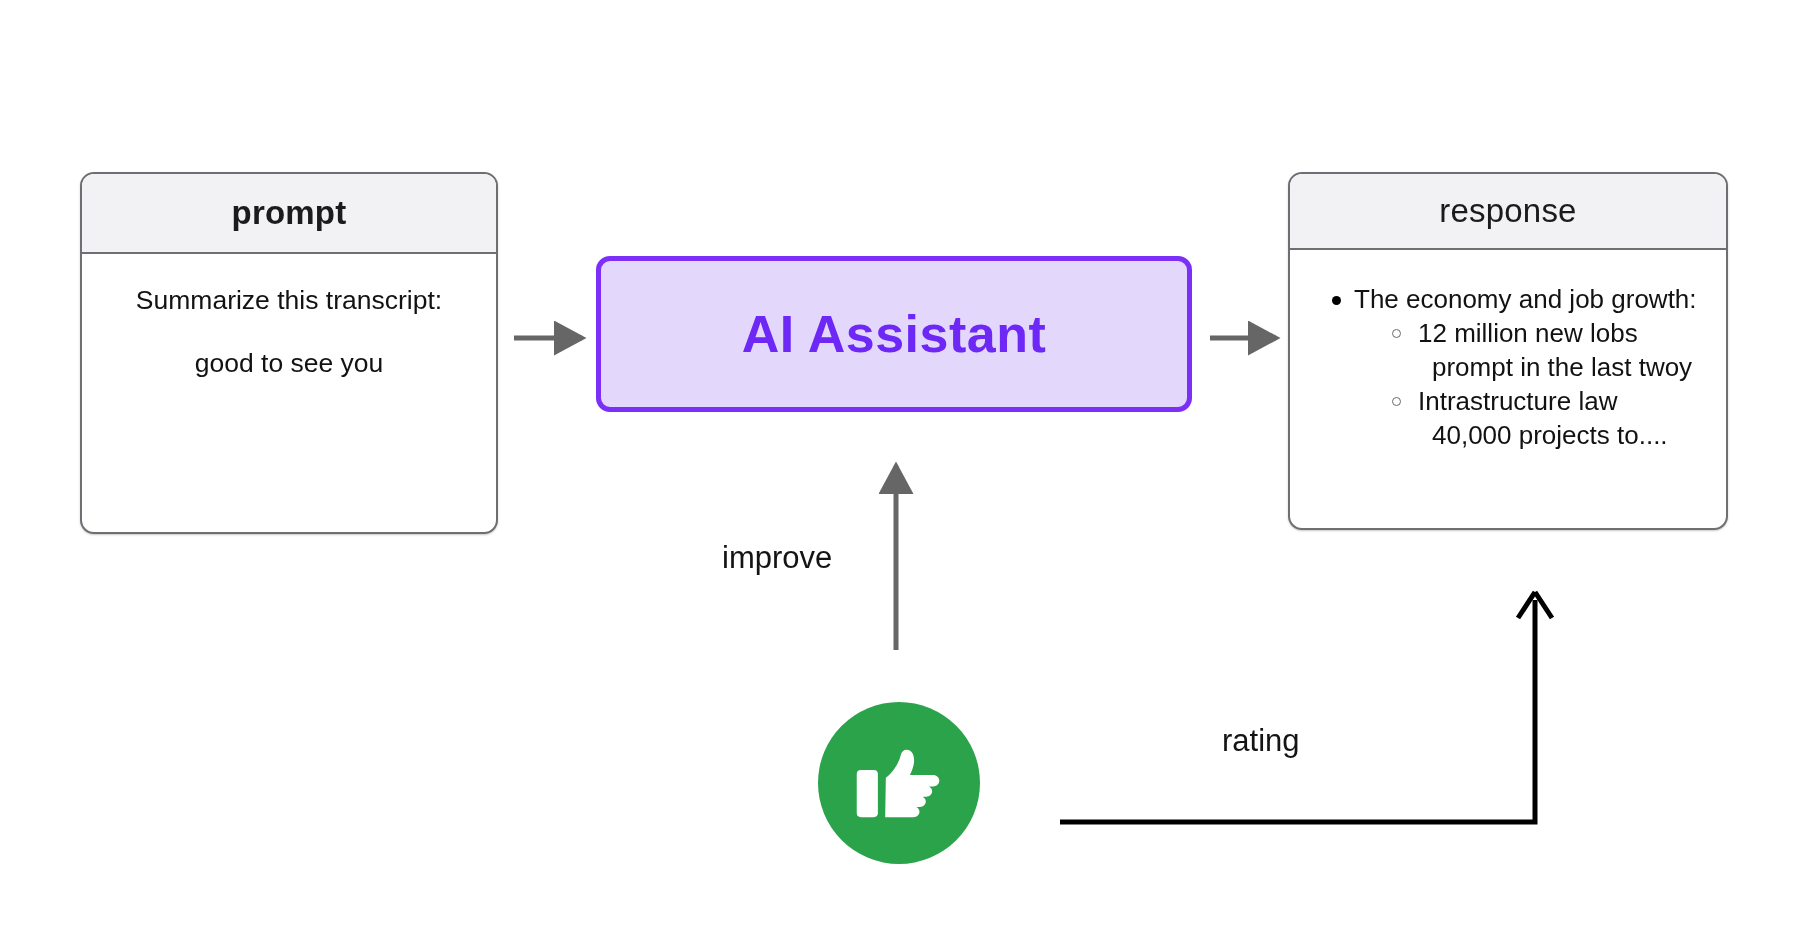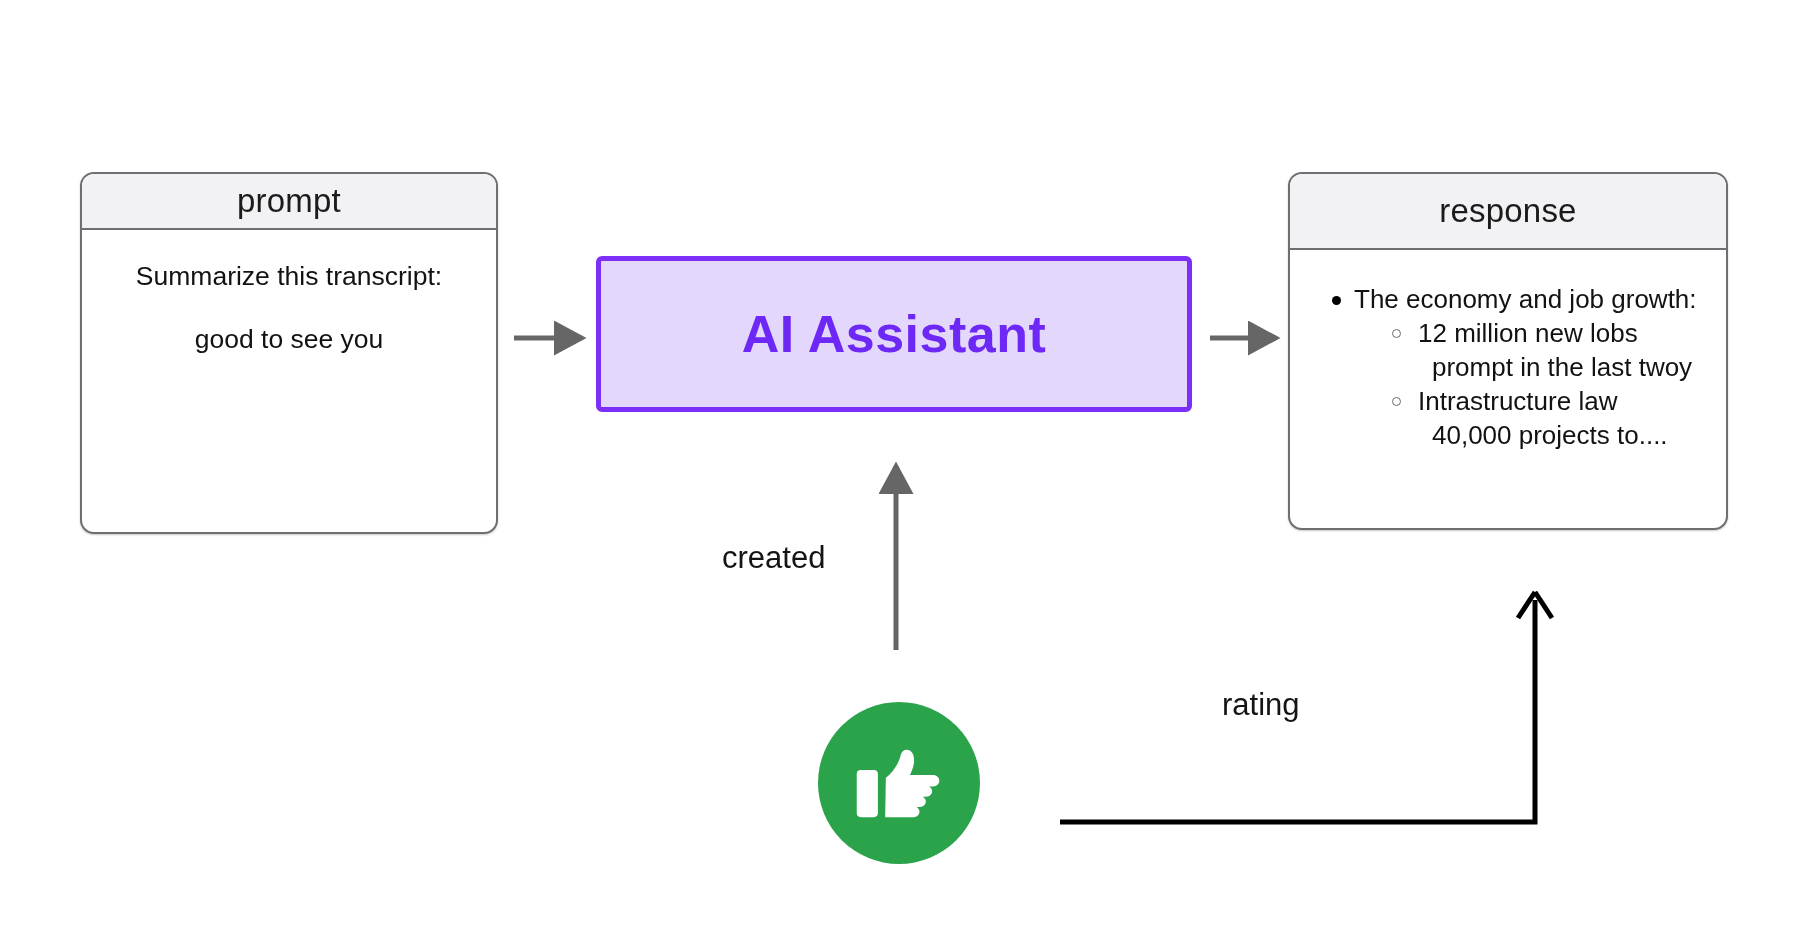--- a/index.html
+++ b/index.html
@@ -41,21 +41,21 @@
     font-weight: 400;
     letter-spacing: .2px;
   }
   .card-body {
     box-sizing: border-box;
     color: #121212;
   }
 
   
   #prompt-card { left: 80px; top: 172px; width: 418px; height: 362px; }
-  #prompt-card .card-header { height: 56px; }
+  #prompt-card .card-header { height: 80px; font-weight: bold; }
   #prompt-card .card-body {
     padding: 28px 18px 0 18px;
     text-align: center;
     font-size: 26.5px;
     line-height: 37px;
   }
   .prompt-line { white-space: pre-wrap; }
   .prompt-gap { height: 26px; }
 
   
@@ -111,21 +111,21 @@
 
   
   #ai-node {
     position: absolute;
     left: 596px;
     top: 256px;
     width: 596px;
     height: 156px;
     background: #e3d8fb;
     border: 5px solid #7b2ff7;
-    border-radius: 6px;
+    border-radius: 14px;
     box-sizing: border-box;
     display: flex;
     align-items: center;
     justify-content: center;
   }
   #ai-label {
     color: #6d28f5;
     font-size: 52px;
     font-weight: bold;
     letter-spacing: .5px;
@@ -140,21 +140,21 @@
   }
 
   
   .edge-label {
     position: absolute;
     color: #141414;
     font-size: 31px;
     white-space: nowrap;
   }
   #improve-label { left: 722px; top: 540px; }
-  #rating-label  { left: 1222px; top: 687px; }
+  #rating-label  { left: 1222px; top: 723px; }
 
   
   #thumb-node {
     position: absolute;
     left: 818px;
     top: 702px;
     width: 162px;
     height: 162px;
     border-radius: 50%;
     background: #2ba34b;
@@ -224,21 +224,21 @@
     <g>
       <line x1="896" y1="650" x2="896" y2="466" stroke="#666666" stroke-width="5" marker-end="url(#gray-head-up)"></line>
     </g>
 
     <g>
       <path d="M 1060 822 L 1535 822 L 1535 600" fill="none" stroke="#000000" stroke-width="5"></path>
       <path d="M 1535 592 L 1518 618 M 1535 592 L 1552 618" fill="none" stroke="#000000" stroke-width="5" stroke-linecap="butt"></path>
     </g>
   </svg>
 
-  <div class="edge-label" id="improve-label">created</div>
+  <div class="edge-label" id="improve-label">improve</div>
 
   <div class="edge-label" id="rating-label">rating</div>
 
   <div id="thumb-node">
     <svg width="104" height="104" viewBox="0 0 64 64">
       <rect x="6" y="24" width="13" height="29" rx="2.5" fill="#ffffff"></rect>
       <path d="M23.5 53 h17.5 c2.0 0 3.6-1.5 3.6-3.3 0-1.3-0.8-2.4-1.9-3.0
                h2.2 c2.0 0 3.6-1.5 3.6-3.3 0-1.3-0.8-2.4-1.9-3.0
                h2.2 c2.0 0 3.6-1.5 3.6-3.3 0-1.3-0.8-2.4-1.9-3.0
                h2.5 c2.1 0 3.8-1.6 3.8-3.5 0-1.9-1.7-3.5-3.8-3.5

